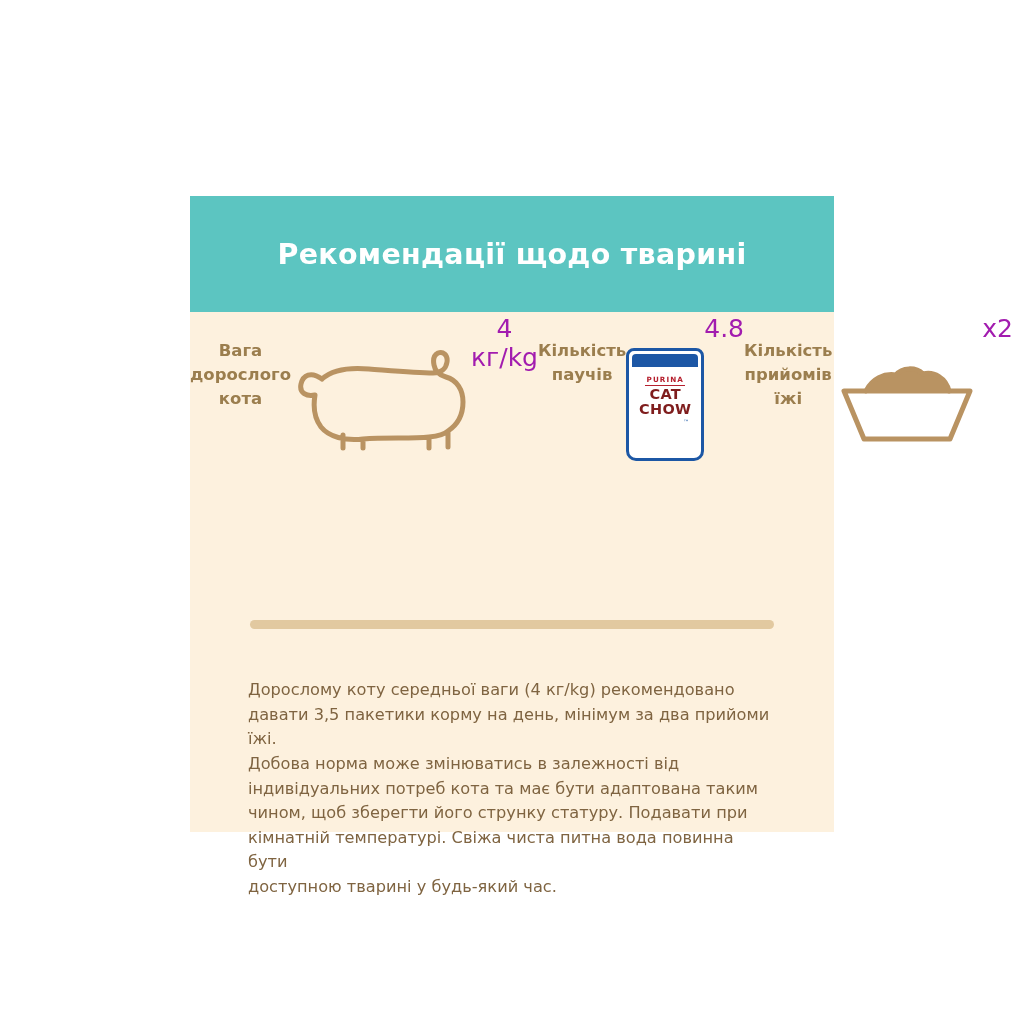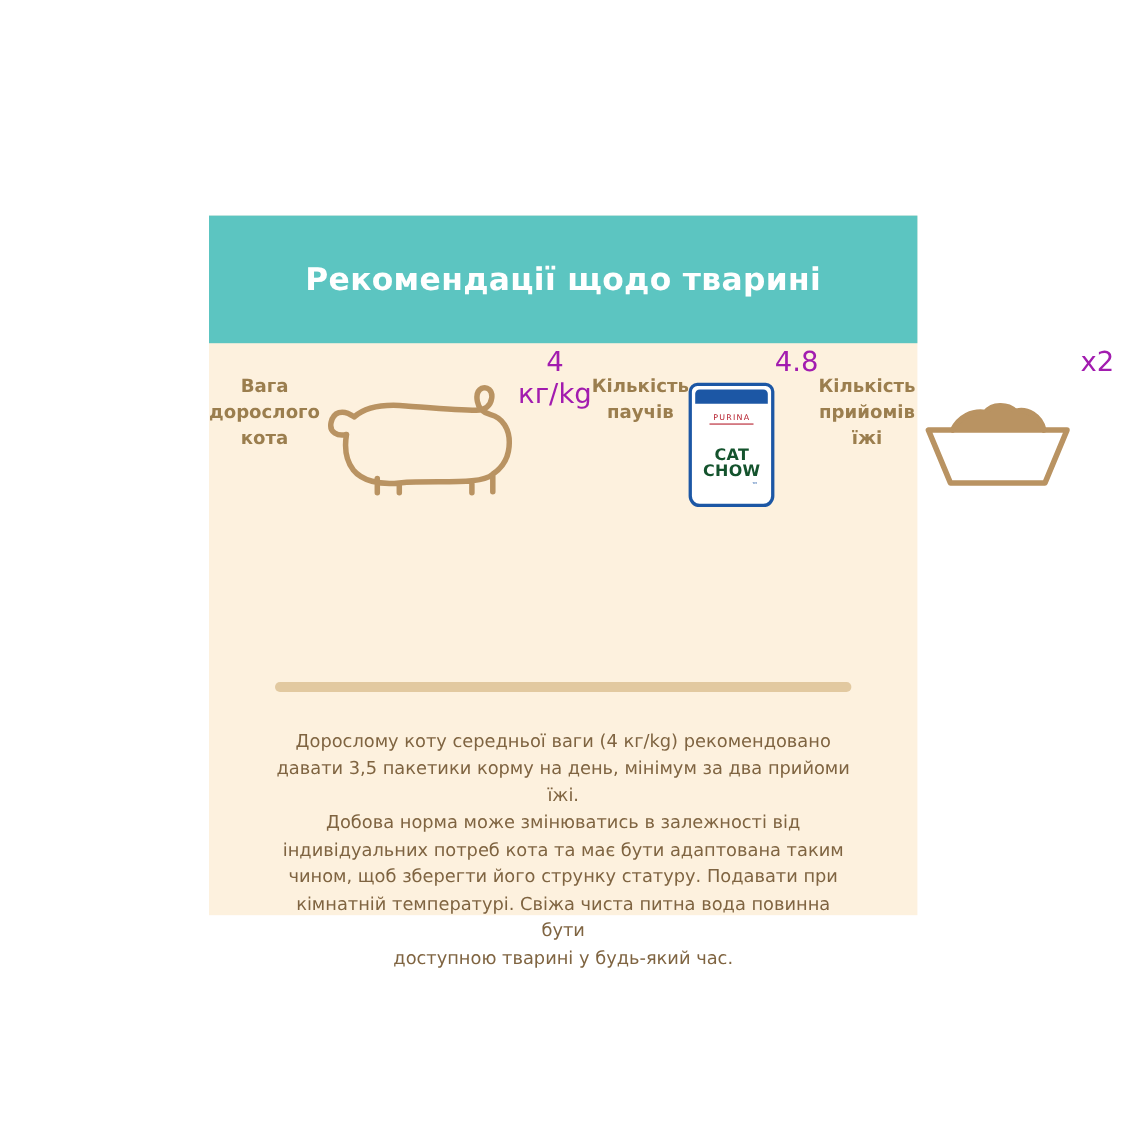--- a/index.html
+++ b/index.html
@@ -99,26 +99,25 @@
     width: 524px;
     height: 9px;
     border-radius: 5px;
     background: #e2c9a0;
   }
 
   
   .body-text {
     position: absolute;
     left: 58px;
-    top: 466px;
+    top: 482px;
     width: 528px;
     color: #7f6441;
     font-size: 16.2px;
     line-height: 1.52;
-    text-align: center;
     white-space: pre-line;
   }
 
   
   .pouch {
     position: relative;
     width: 78px;
     height: 113px;
     background: #ffffff;
     border: 3px solid #1c57a5;
@@ -134,32 +133,32 @@
     right: 3px;
     top: 3px;
     height: 13px;
     background: #1c57a5;
     border-radius: 4px 4px 0 0;
   }
   .pouch-brand {
     margin-top: 24px;
     color: #b6202e;
     font-size: 7.2px;
-    font-weight: normal;
+    font-weight: bold;
     letter-spacing: 1.1px;
   }
   .pouch-brand-underline {
     width: 40px;
     height: 1.6px;
     background: #b6202e;
     margin-top: 1px;
   }
   .pouch-name {
-    margin-top: 21px;
-    color: #14532d;
+    margin-top: 1px;
+    color: #7f1d1d;
     font-size: 14.5px;
     font-weight: bold;
     line-height: 1.02;
     text-align: center;
     letter-spacing: 0.3px;
   }
   .pouch-tm {
     color: #1c57a5;
     font-size: 6px;
     align-self: flex-end;

